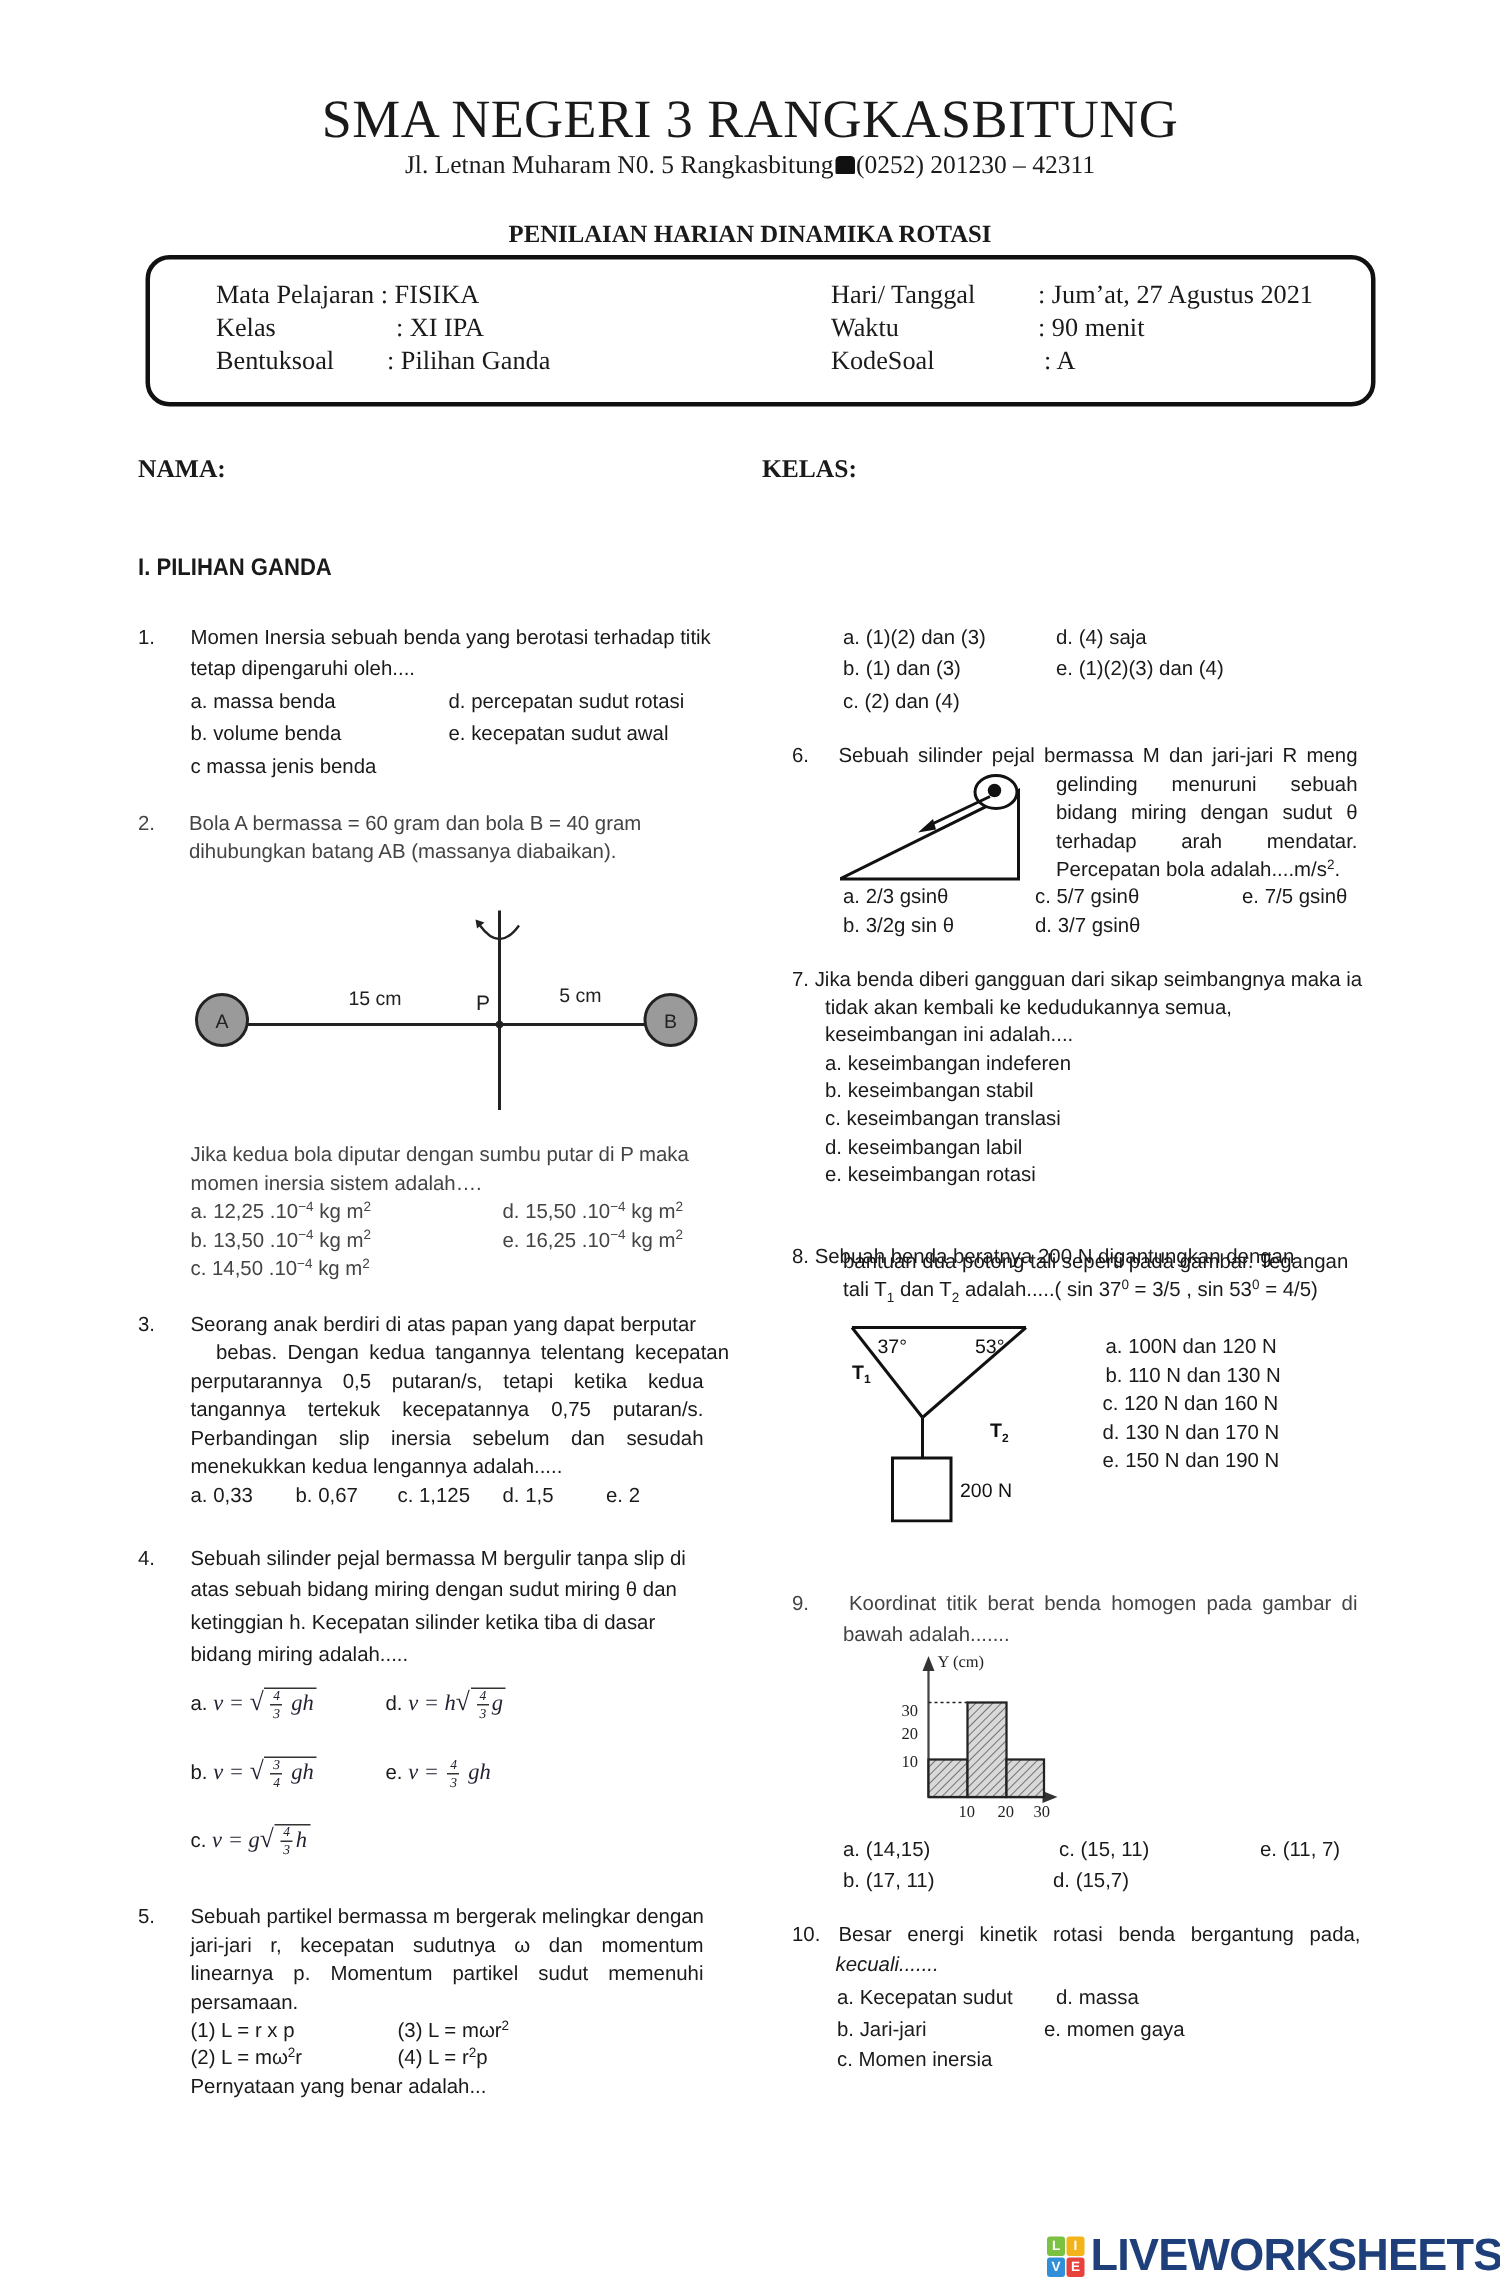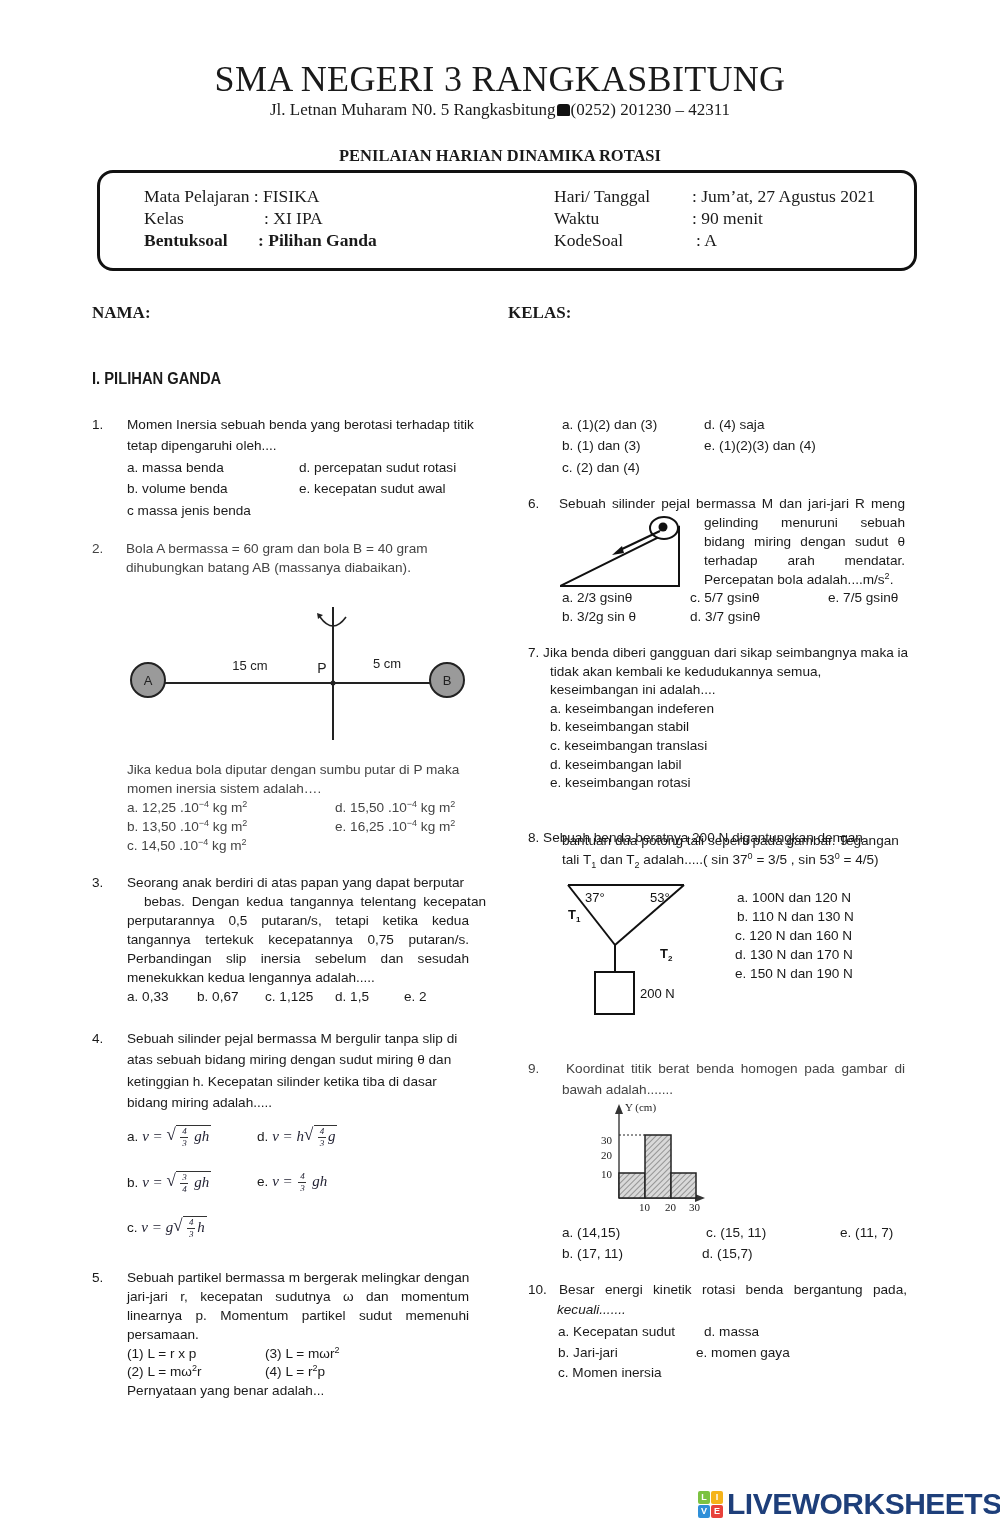--- a/index.html
+++ b/index.html
@@ -40,21 +40,21 @@
 
 <div class="abs title serif">SMA NEGERI 3 RANGKASBITUNG</div>
 <div class="abs addr serif">
   <span>Jl. Letnan Muharam N0. 5 Rangkasbitung</span><span class="phone"></span><span>(0252) 201230 – 42311</span>
 </div>
 <div class="abs subtitle serif">PENILAIAN HARIAN DINAMIKA ROTASI</div>
 
 <div class="abs infobox serif">
   <div class="row" style="top:12px;"><span class="k">Mata Pelajaran</span> <span>: FISIKA</span></div>
   <div class="row" style="top:34px;"><span class="k" style="width:120px">Kelas</span><span>: XI IPA</span></div>
-  <div class="row" style="top:56px;font-weight:bold;"><span class="k" style="width:114px">Bentuksoal</span><span>: Pilihan Ganda</span></div>
+  <div class="row" style="top:56px;"><span class="k" style="width:114px">Bentuksoal</span><span>: Pilihan Ganda</span></div>
   <div class="row" style="top:12px;left:426px;"><span class="k" style="width:138px">Hari/ Tanggal</span><span>: Jum’at, 27 Agustus 2021</span></div>
   <div class="row" style="top:34px;left:426px;"><span class="k" style="width:138px">Waktu</span><span>: 90 menit</span></div>
   <div class="row" style="top:56px;left:426px;"><span class="k" style="width:142px">KodeSoal</span><span>: A</span></div>
 </div>
 
 <div class="abs lbl serif" style="left:92px;top:303px;">NAMA:</div>
 <div class="abs lbl serif" style="left:508px;top:303px;">KELAS:</div>
 <div class="abs sec">I.  PILIHAN GANDA</div>
 
 <div class="abs q" style="left:92px;top:414px;width:380px;">

